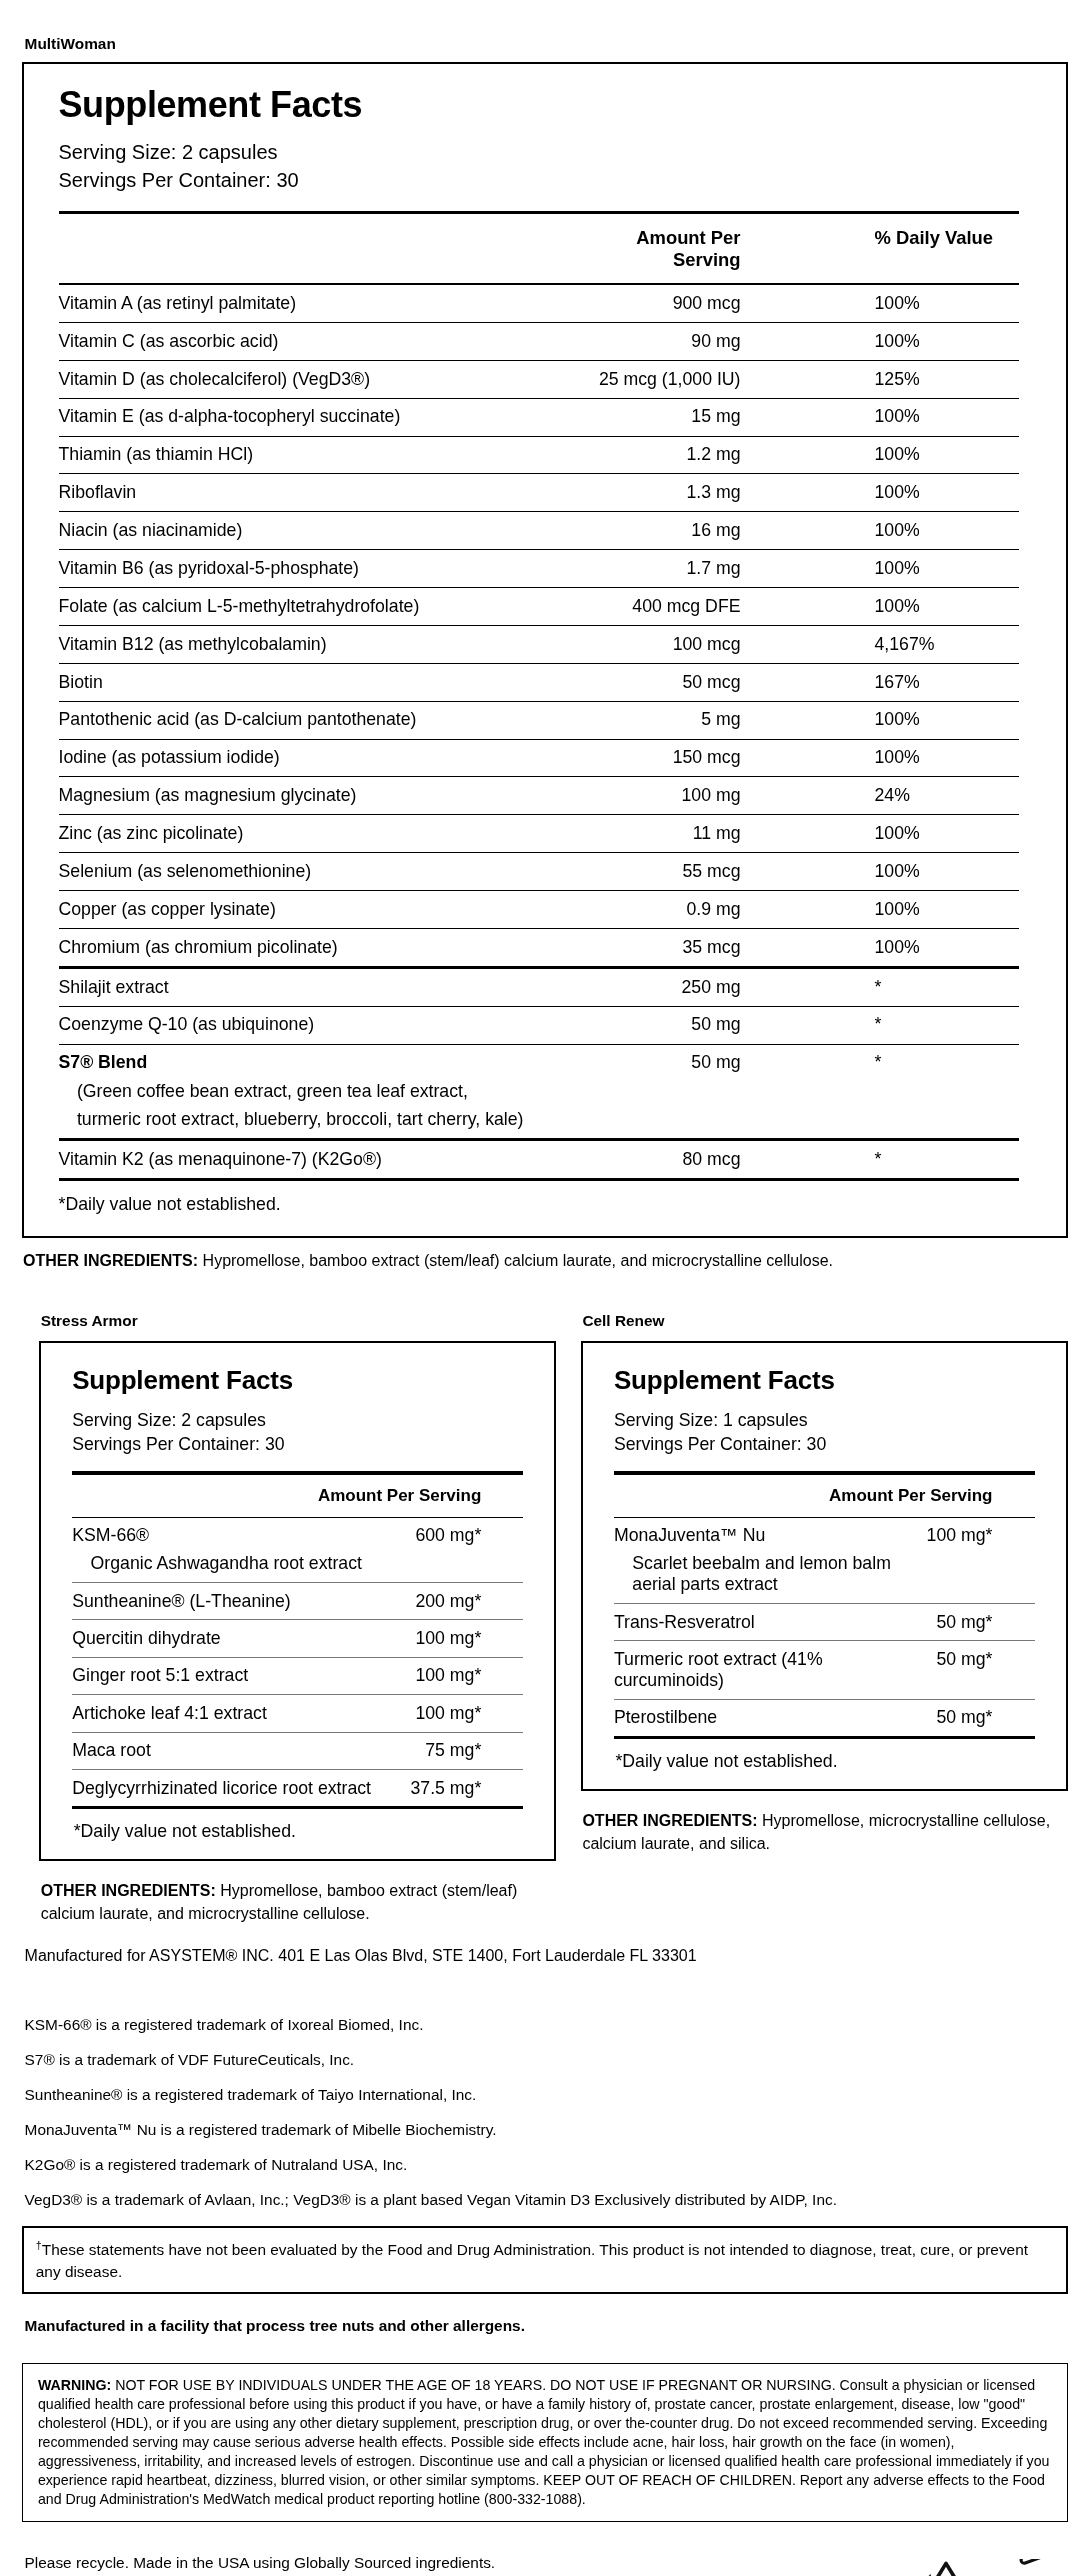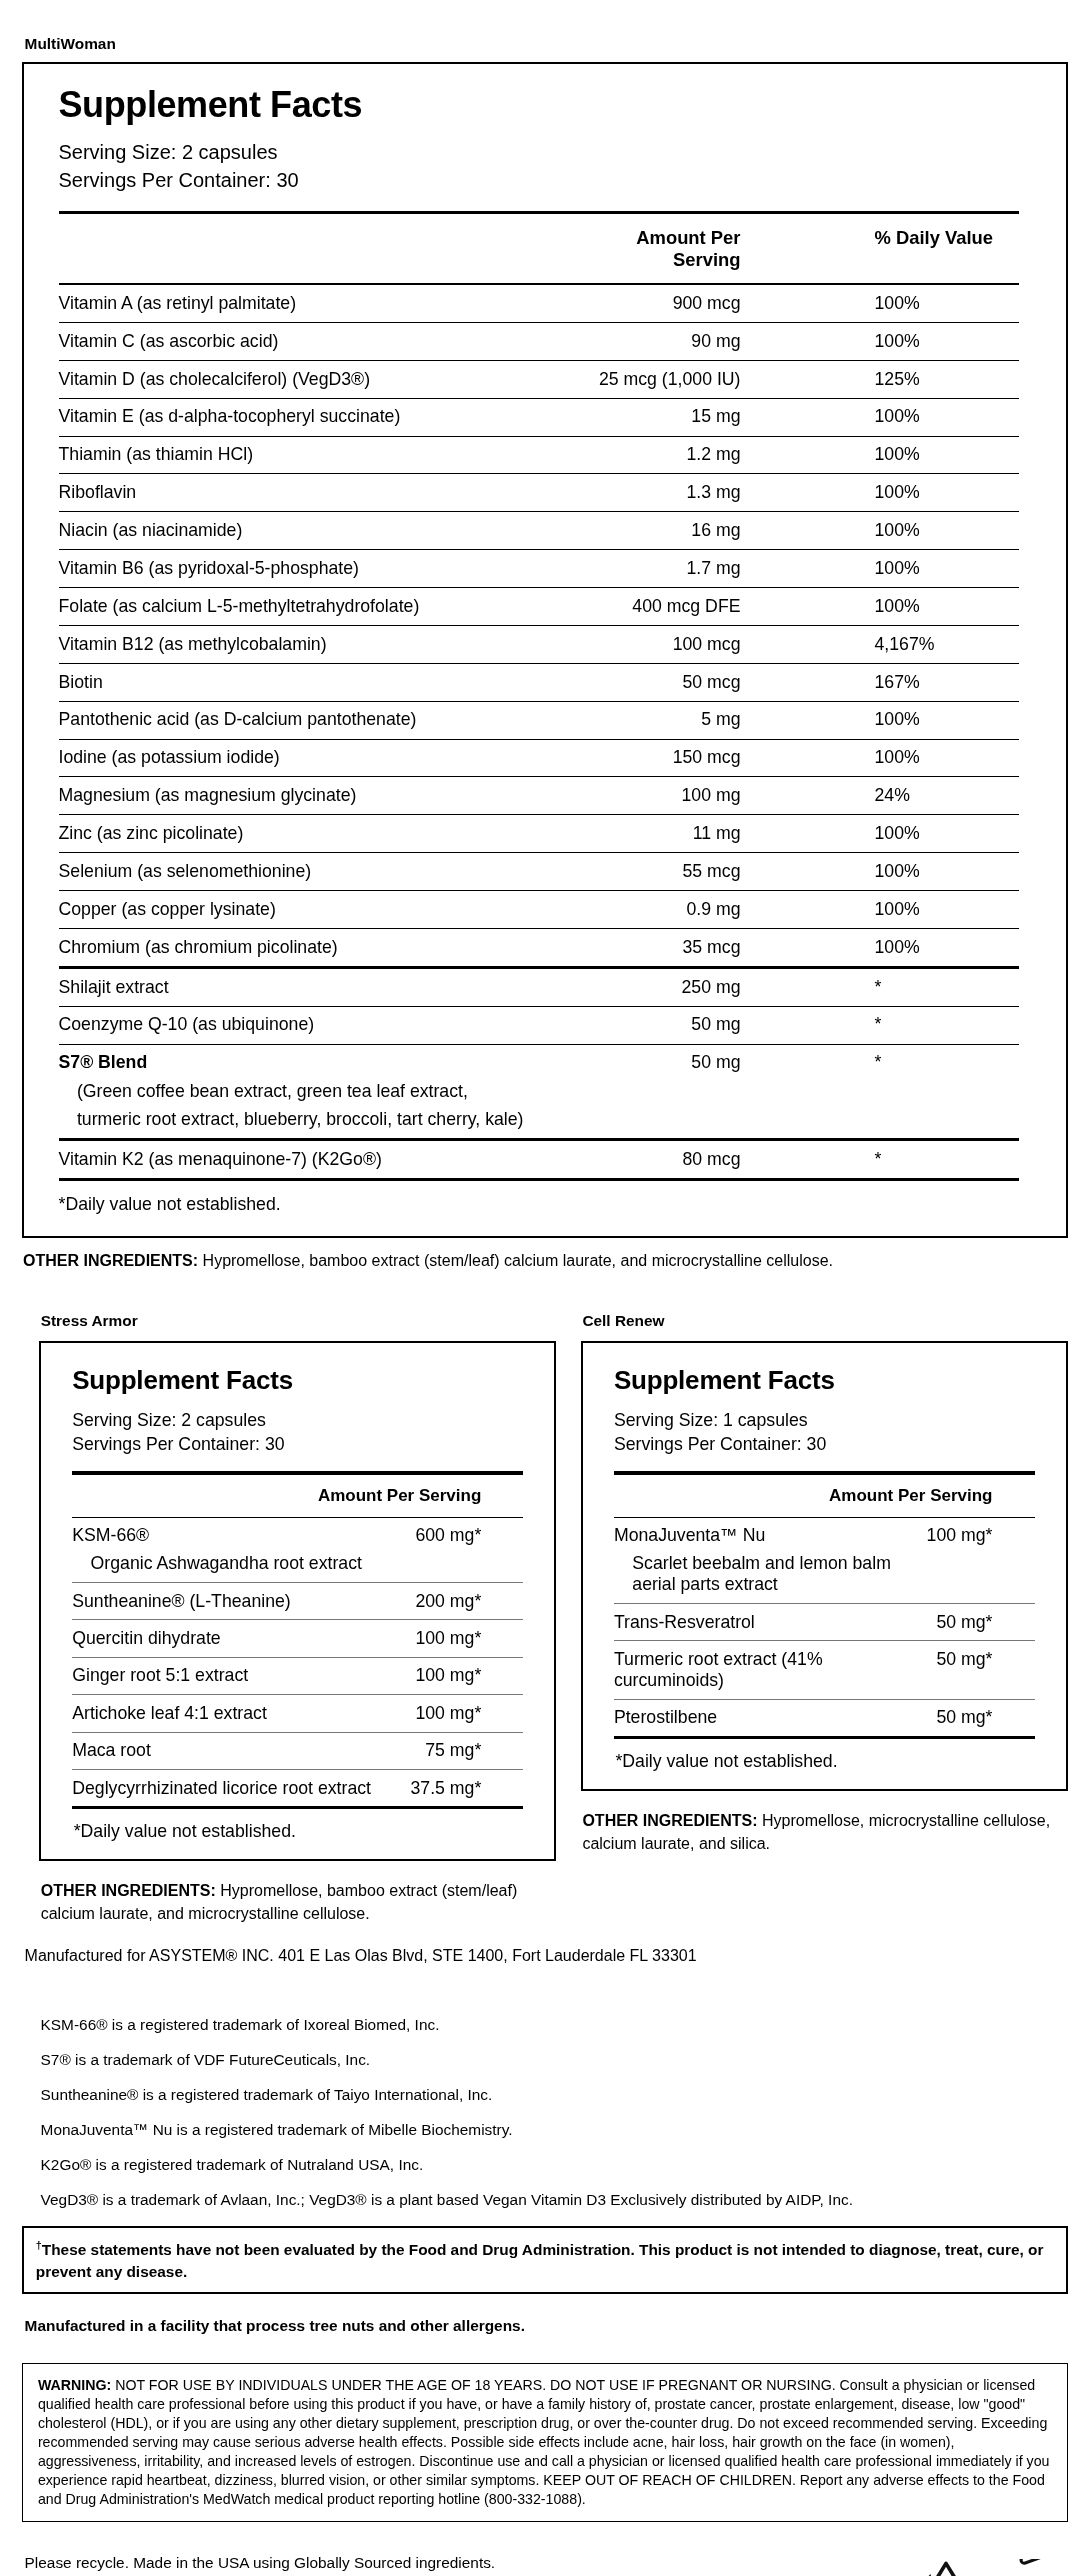--- a/index.html
+++ b/index.html
@@ -46,24 +46,24 @@
          padding:7.7px 0;font-size:17.7px;line-height:21px;align-items:start;}
   .s-table .frow:first-child{border-top:0;}
   .s-table .frow .amt{text-align:right;padding-right:42px;}
   .sfoot{font-size:17.7px;padding:11.5px 0 3.1px 1.5px;}
   .col-oi{font-size:16px;line-height:23px;margin:18.4px 0 0 1.5px;}
 
   .manufactured{font-size:16px;margin:21.5px 0 0 3.1px;}
 
   
   .tm{margin:51px 0 0 3.1px;font-size:15.4px;}
-  .tm p{margin:0 0 17px 16px;}
-
-  
-  .disclaimer{border:2.3px solid #000;padding:7.7px 12.3px 9.2px 12.3px;font-weight:bold;font-size:15.4px;line-height:21.5px;margin-top:14px;}
+  .tm p{margin:0 0 17px 0;}
+
+  
+  .disclaimer{border:2.3px solid #000;padding:7.7px 12.3px 9.2px 12.3px;font-weight:normal;font-size:15.4px;line-height:21.5px;margin-top:14px;}
   .disclaimer sup{font-size:10.8px;}
   .facility{font-weight:bold;font-size:15.4px;margin:23px 0 0 3.1px;}
   .warning{border:1.5px solid #000;padding:12.3px 15.4px;font-size:14.2px;line-height:19px;margin-top:28px;}
   .warning b{font-weight:bold;}
 
   
   .footer{display:flex;justify-content:space-between;align-items:flex-start;margin-top:32px;padding:0 20px 0 3.1px;}
   .footer-l p{margin:0 0 12.3px 0;font-size:15.4px;}
   .footer-l b{font-weight:normal;}
   .icons{display:flex;gap:21.5px;align-items:center;padding-top:4.6px;}

